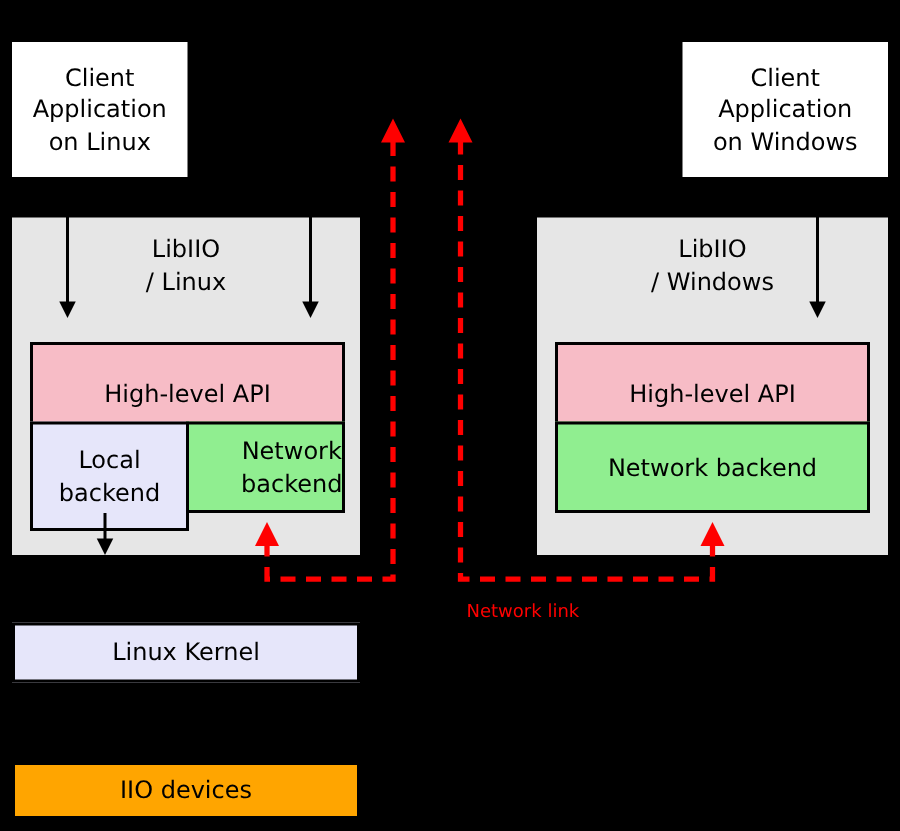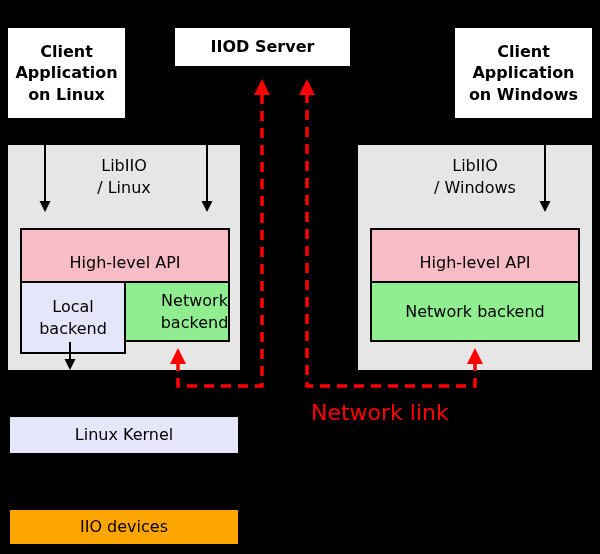--- a/index.html
+++ b/index.html
@@ -20,29 +20,29 @@
     box-sizing: border-box;
     display: flex;
     align-items: center;
     justify-content: center;
     text-align: center;
     white-space: pre-line;
     font-size: 16px;
     line-height: 1.35;
     color: #000000;
   }
-  .white-box { background: var(--box-white, #ffffff); font-weight: bold; }
+  .white-box { background: var(--box-white, #ffffff); }
   .gray-box  { position: absolute; box-sizing: border-box; background: var(--container-gray, #e6e6e6); }
   .pink-box  { background: var(--api-pink, #f7bcc6); border: 2px solid #000; margin-top: 16px; }
   .lav-box   { background: var(--kernel-lavender, #e6e6fa); border: 2px solid #000; }
   .green-box { background: var(--backend-green, #90ee90); border: 2px solid #000; }
   .red-label {
     position: absolute;
     color: var(--network-red, #ff0000);
-    font-size: 22px;
+    font-size: 12px;
     white-space: nowrap;
   }
   svg.connectors {
     position: absolute;
     left: 0; top: 0;
     pointer-events: none;
   }
   .blk-line { stroke: #000000; stroke-width: 2; fill: none; }
   .blk-head { fill: #000000; stroke: none; }
   .red-line { stroke: var(--network-red, #ff0000); stroke-width: 3.5; fill: none; stroke-dasharray: 10 7; }
@@ -69,21 +69,20 @@
 
   <div class="node pink-box" style="left:370px; top:212px; width:210px; height:70px;">High-level API</div>
   <div class="node green-box" style="left:370px; top:281px; width:210px; height:61px;">Network backend</div>
 
   <div class="node lav-box" style="left:8px; top:415px; width:232px; height:40px;">Linux Kernel</div>
   <div class="node" style="left:8px; top:508px; width:232px; height:38px; background:var(--devices-orange,#ffa500); border:2px solid #000;">IIO devices</div>
 
   <div class="node white-box" style="left:8px; top:28px; width:117px; height:90px;">Client
 Application
 on Linux</div>
-  <div class="node white-box" style="left:175px; top:28px; width:175px; height:38px;">IIOD Server</div>
   <div class="node white-box" style="left:455px; top:28px; width:137px; height:90px;">Client
 Application
 on Windows</div>
 
   <div class="red-label" style="left:311px; top:400px;">Network link</div>
 
   <svg class="connectors" width="600" height="554" viewBox="0 0 600 554">
 
     <g>
       <line class="blk-line" x1="45" y1="118" x2="45" y2="202"></line>

